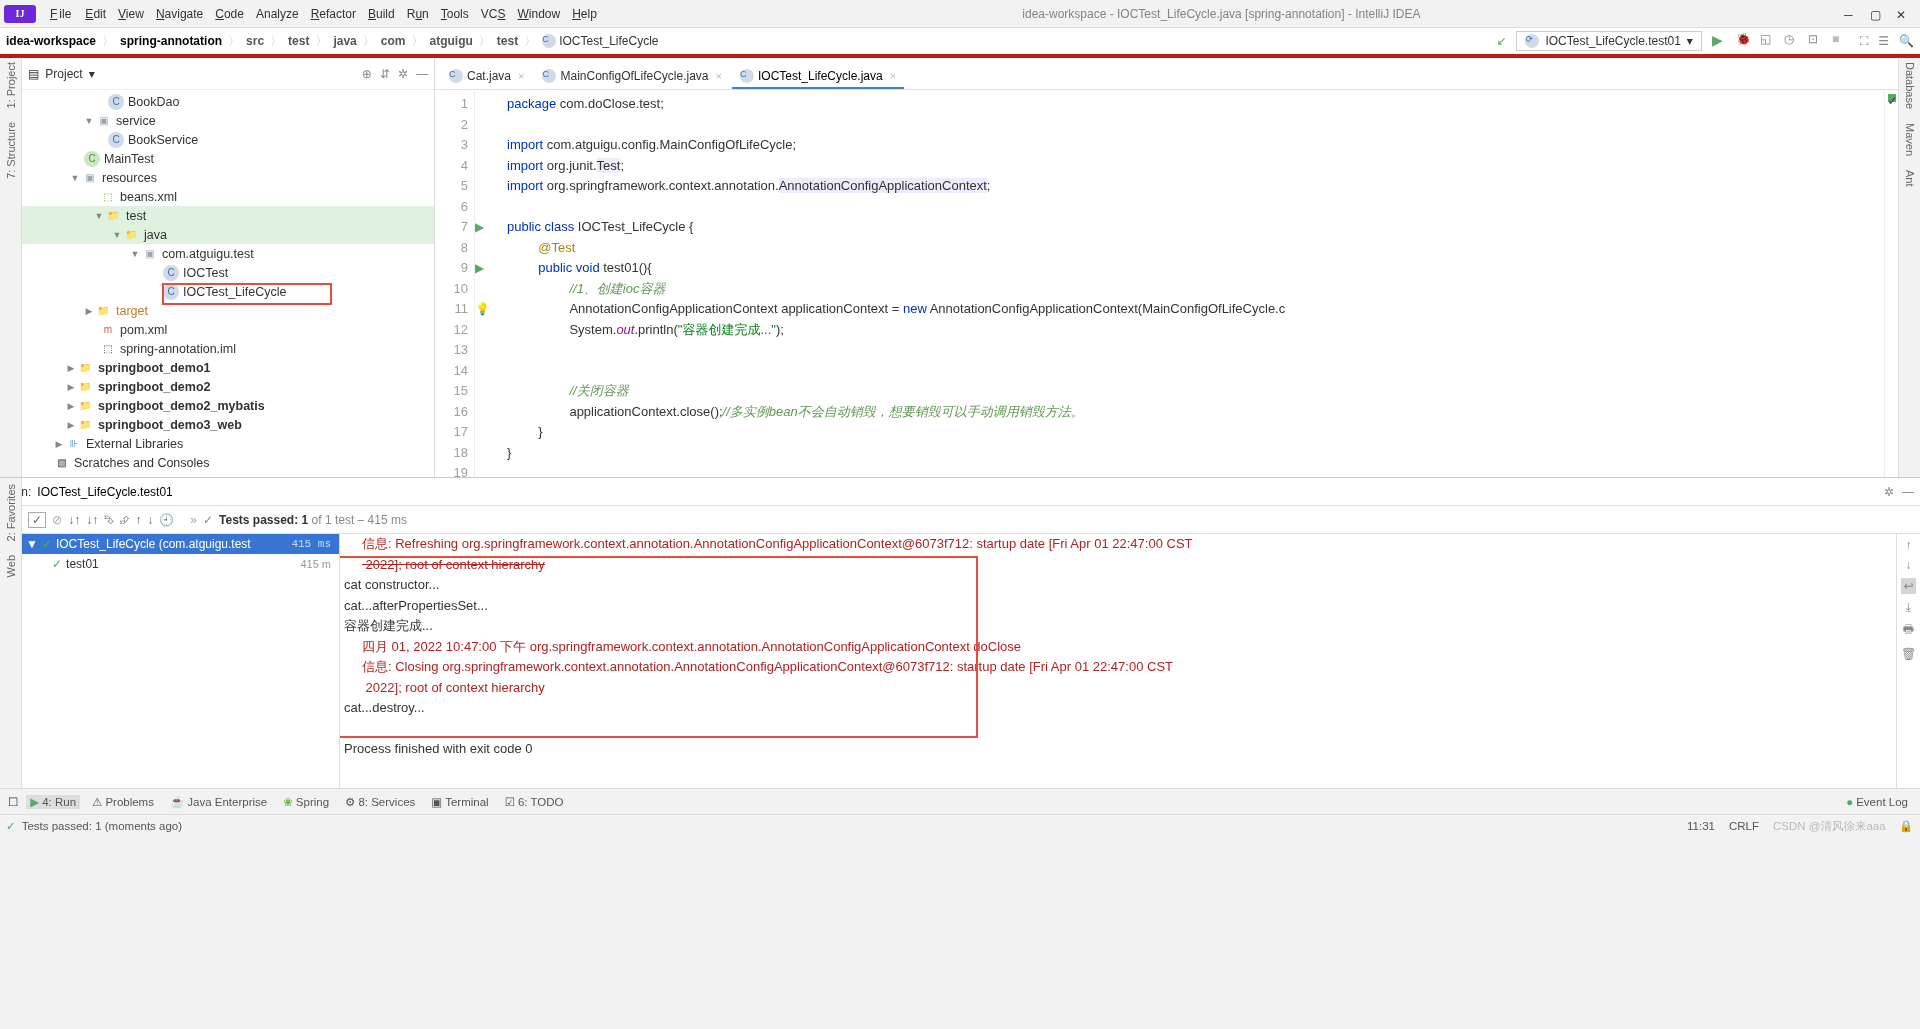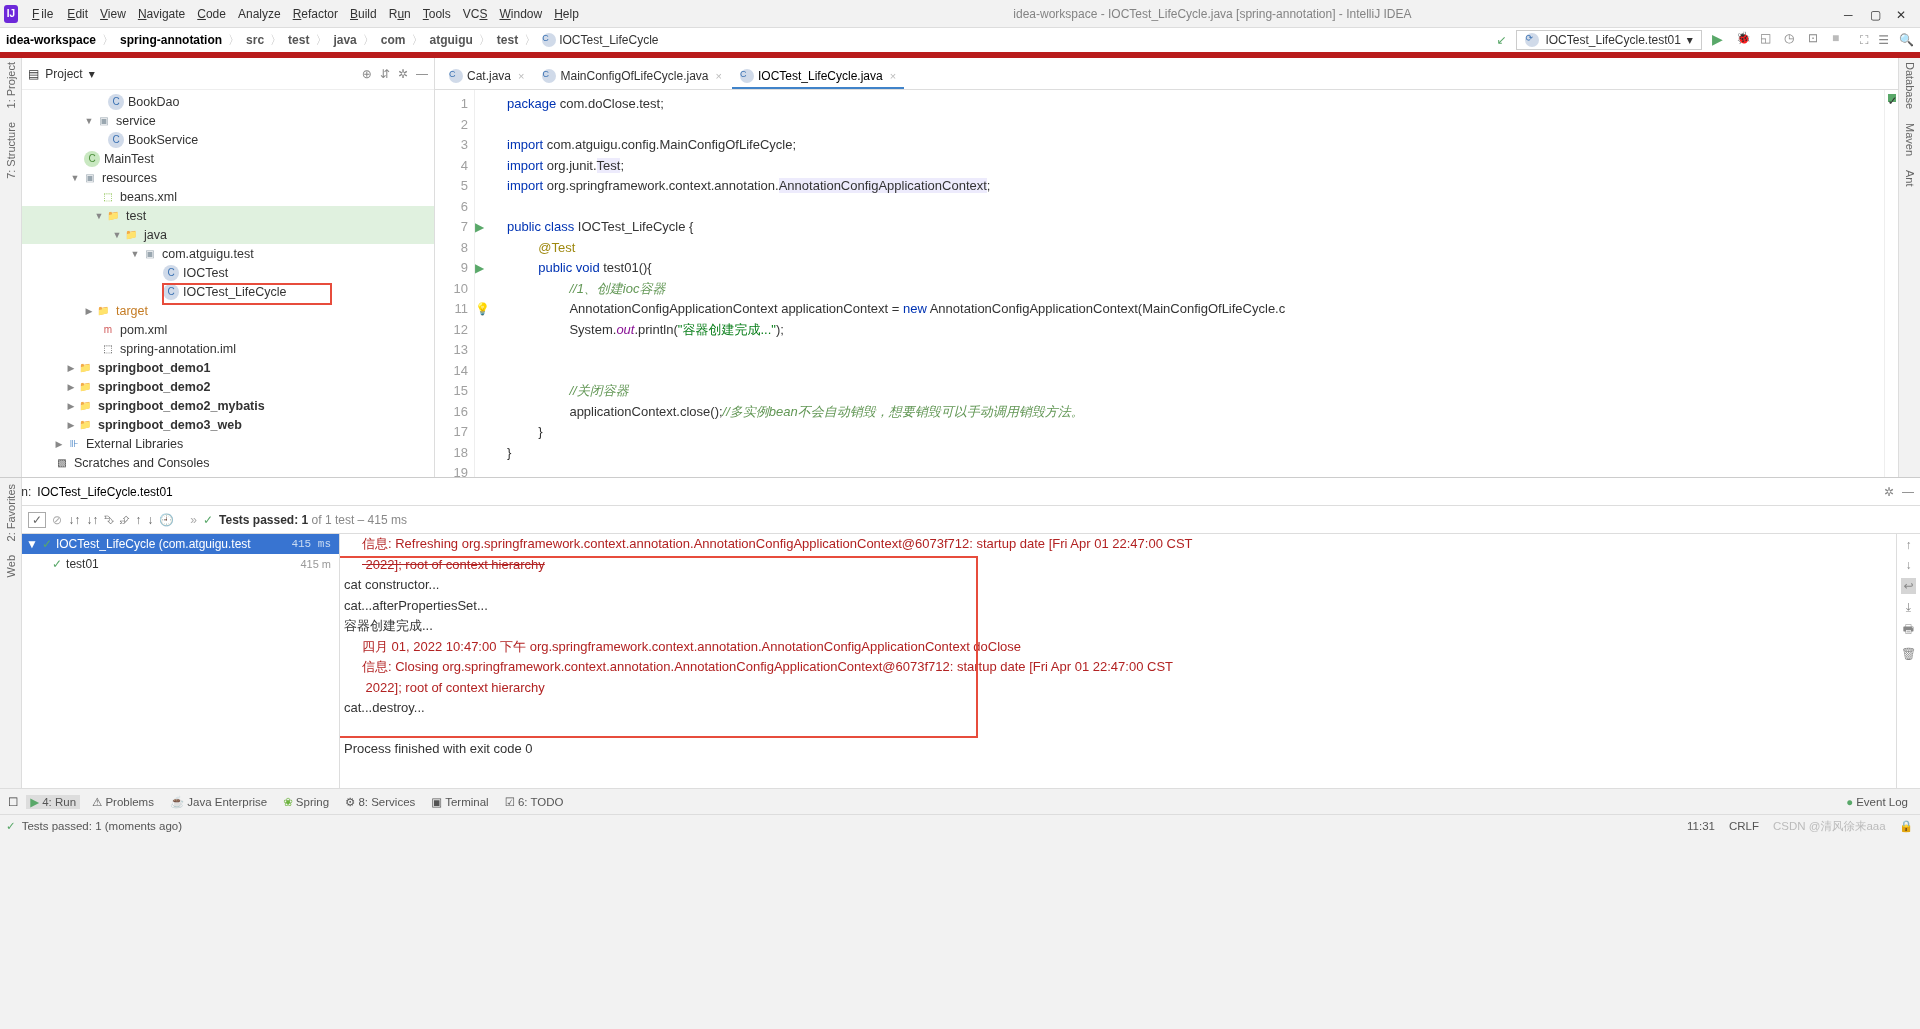--- a/index.html
+++ b/index.html
@@ -1,29 +1,29 @@
 <!DOCTYPE html>
 <html><head>
 <meta charset="utf-8">
 <style>
 * { box-sizing: border-box; margin: 0; padding: 0; font-family: "Segoe UI", Arial, sans-serif; }
 body { font-size: 12px; color: #333; background: #f2f2f2; overflow: hidden; width: 1920px; height: 1029px; }
 
 
 .titlebar { height: 28px; background: #f2f2f2; display: flex; align-items: center; padding: 0 4px; border-bottom: 1px solid #ddd; }
-.titlebar .logo { width: 14px; height: 18px; background: #6d28d9; border-radius: 3px; margin-right: 12px; display:flex;align-items:center;justify-content:center;color:#fff;font-weight:bold;font-size:10px; }
+.titlebar .logo { width: 32px; height: 18px; background: #6d28d9; border-radius: 3px; margin-right: 12px; display:flex;align-items:center;justify-content:center;color:#fff;font-weight:bold;font-size:10px;font-family:Liberation Serif, serif; }
 .menubar { display: flex; gap: 8px; }
 .menubar span { padding: 2px 2px; cursor: pointer; }
 .menubar span u { text-decoration: underline; }
 .title-text { flex: 1; text-align: center; color: #848484; }
 .winctrl { display: flex; gap: 14px; padding-right: 8px; }
 .winctrl span { width: 12px; height: 12px; cursor: pointer; }
 
 
-.navbar { height: 30px; background: #fff; border-bottom: 6px solid #b91c1c; display: flex; align-items: center; padding: 0 6px; }
+.navbar { height: 30px; background: #fff; border-bottom: 4px solid #b91c1c; display: flex; align-items: center; padding: 0 6px; }
 .breadcrumb { display: flex; gap: 2px; align-items: center; font-size: 12px; }
 .bc-sep { color: #bbb; margin: 0 4px; }
 .bc-item { color: #555; font-weight: bold; }
 .bc-item.bold { font-weight: bold; color: #000; }
 .bc-cls { display:flex; align-items:center; gap:3px; }
 .nav-right { margin-left: auto; display: flex; align-items: center; gap: 10px; }
 .runconf { border: 1px solid #ccc; padding: 2px 8px; display: flex; align-items: center; gap: 6px; font-size: 12px; }
 .runctrl { display:flex; gap:6px; }
 .runctrl span { width: 18px; height: 18px; }
 .icon-green-play { color:#59a869; font-size:14px; }

